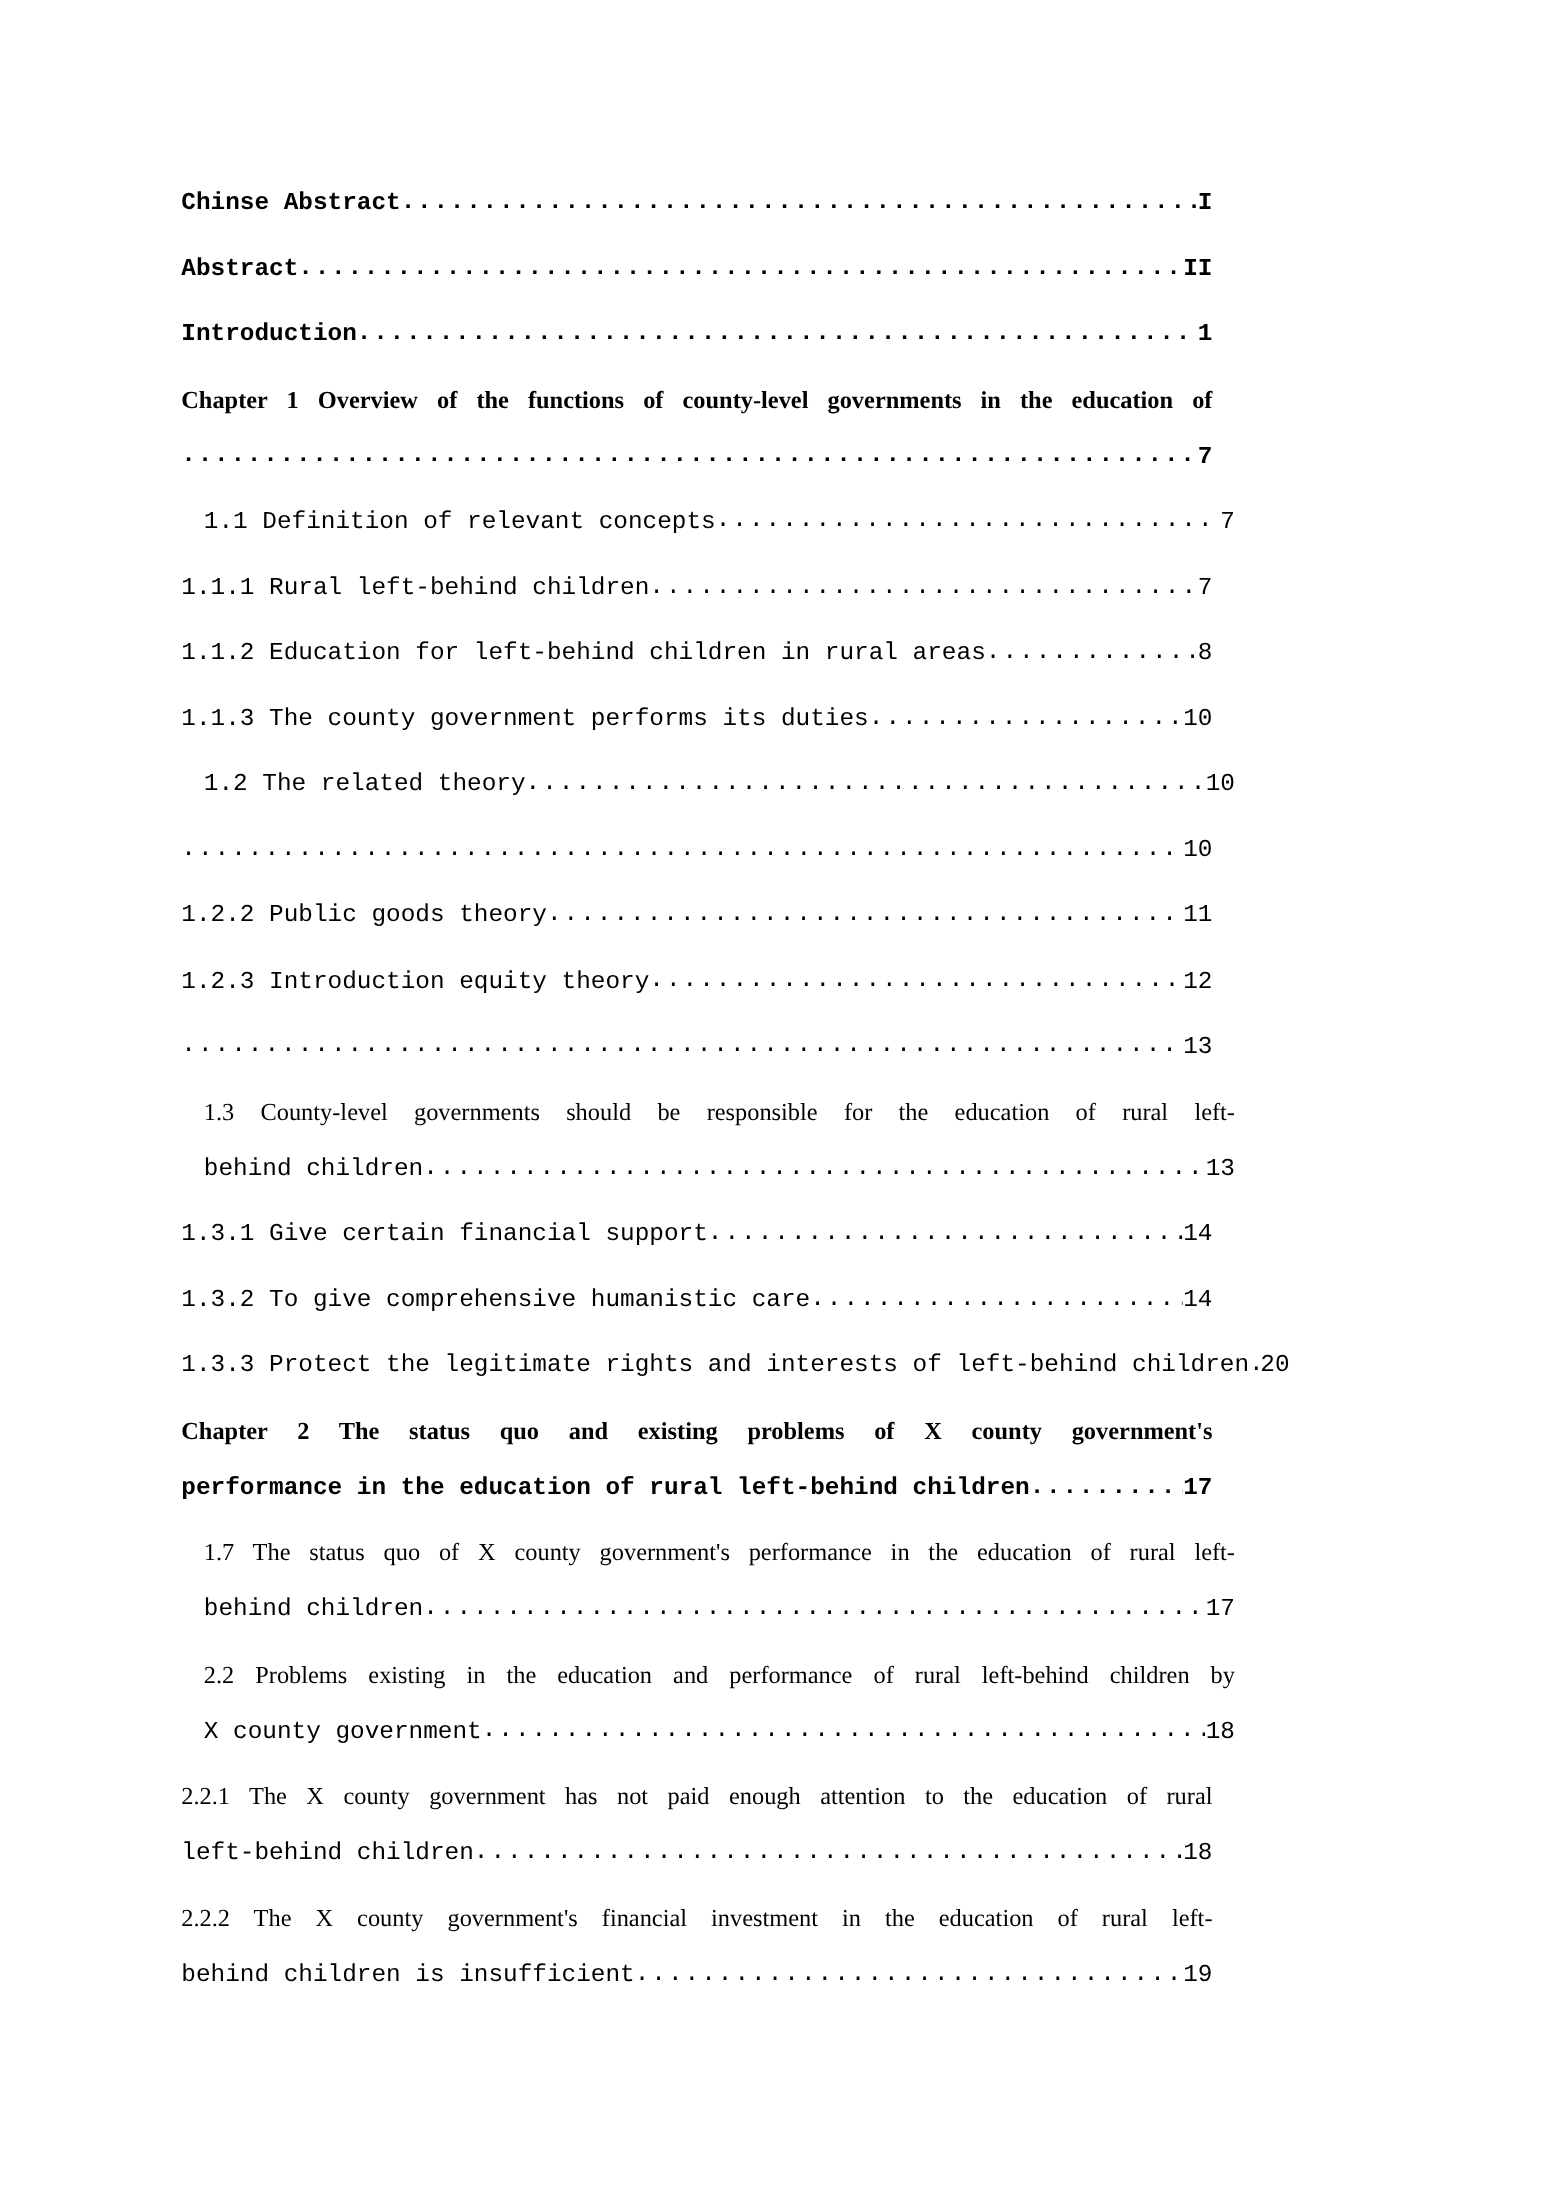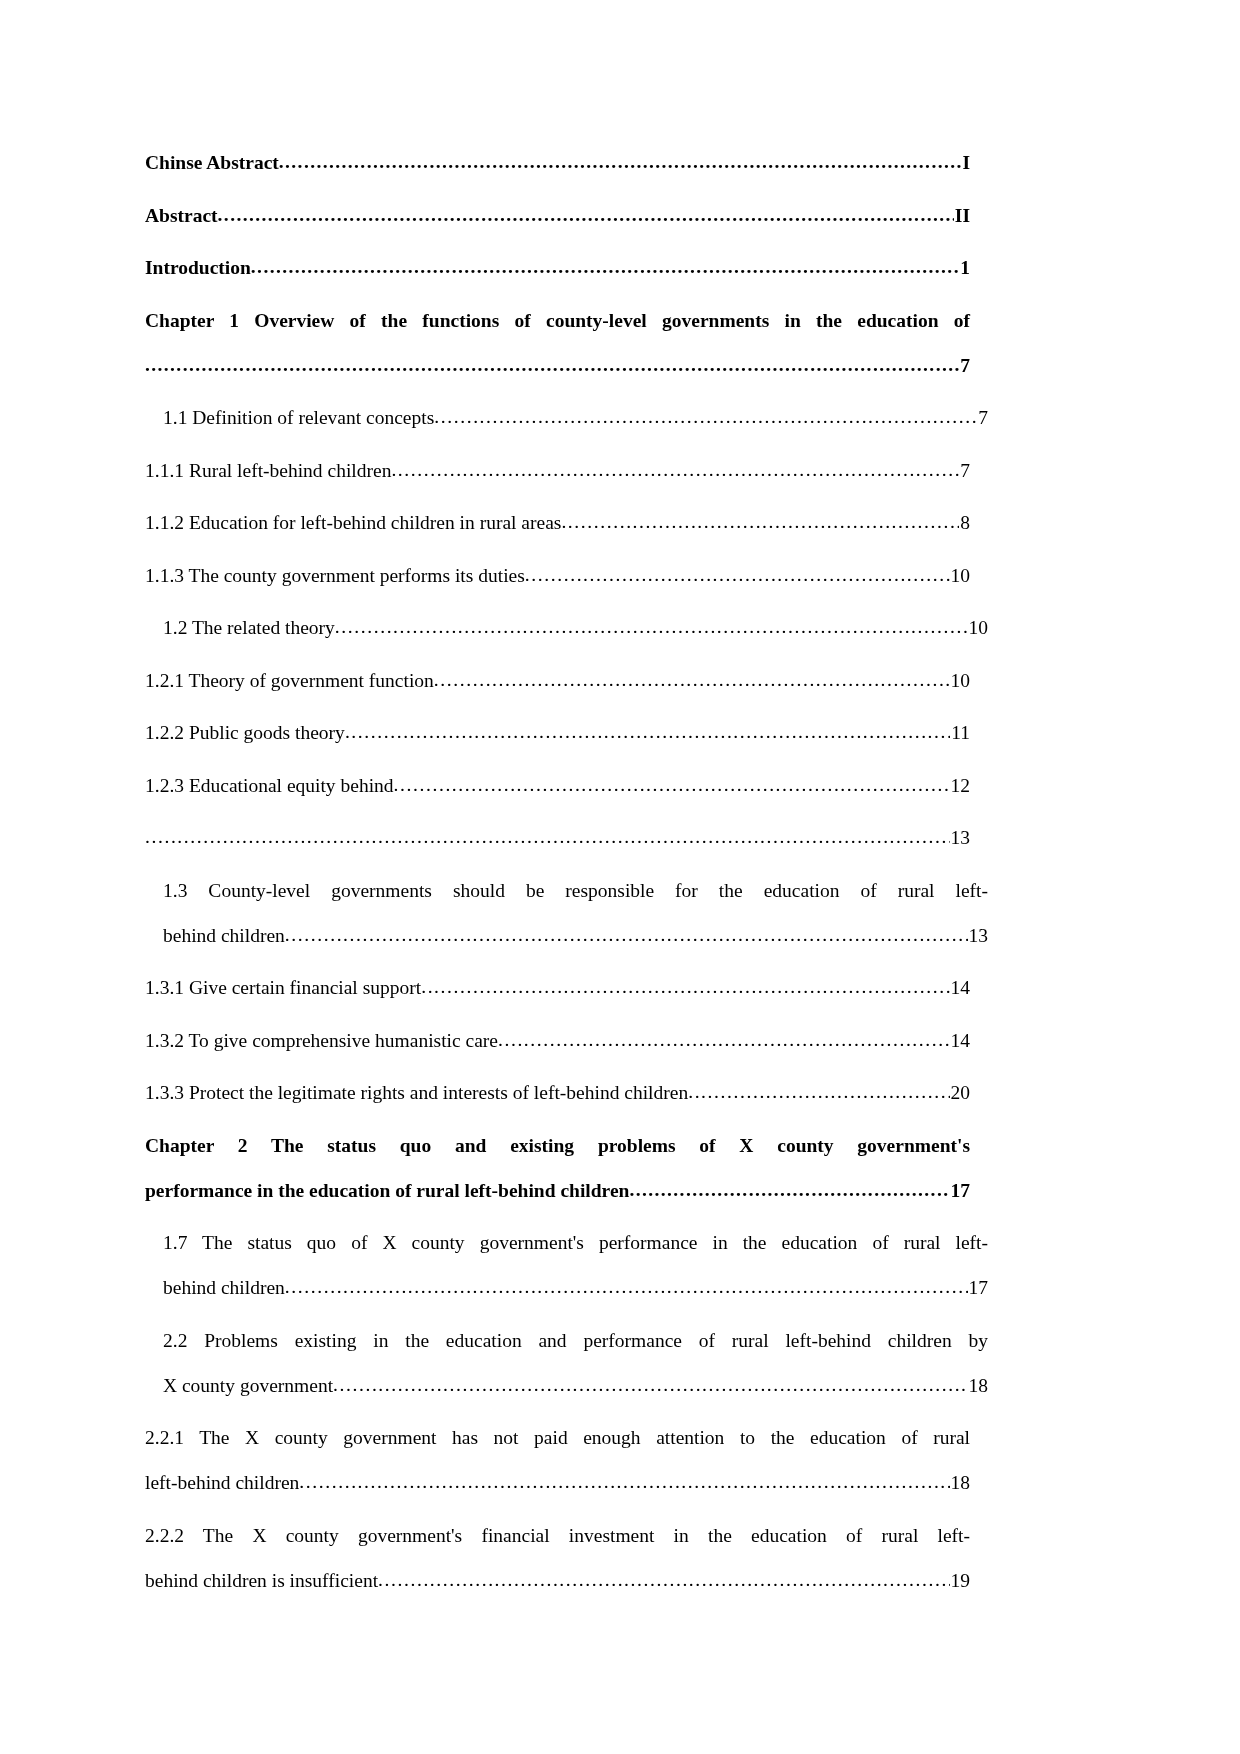--- a/index.html
+++ b/index.html
@@ -35,20 +35,21 @@
     line-height: 45px;
     color: #000;
     text-align: justify;
     text-justify: inter-word;
   }
   
   .entry .line {
     display: flex;
     align-items: center;
     width: 100%;
+    font-family: Liberation Mono, monospace;
   }
   .entry .title {
     white-space: pre;
     flex: 0 0 auto;
   }
   .entry .leader {
     flex: 1 1 auto;
     min-width: 8px;
     overflow: hidden;
     white-space: nowrap;
@@ -151,35 +152,34 @@
       </div>
       <div class="entry lvl1">
         <div class="line">
           <span class="title">1.2 The related theory</span>
           <span class="leader">....................................................................................................................................................................................................................................................................</span>
           <span class="pageno">10</span>
         </div>
       </div>
       <div class="entry lvl2">
         <div class="line">
-          <span class="title">1.2.1 Theory of government function</span>
           <span class="leader">....................................................................................................................................................................................................................................................................</span>
           <span class="pageno">10</span>
         </div>
       </div>
       <div class="entry lvl2">
         <div class="line">
           <span class="title">1.2.2 Public goods theory</span>
           <span class="leader">....................................................................................................................................................................................................................................................................</span>
           <span class="pageno">11</span>
         </div>
       </div>
       <div class="entry lvl2">
         <div class="line">
-          <span class="title">1.2.3 Educational equity behind</span>
+          <span class="title">1.2.3 Introduction equity theory</span>
           <span class="leader">....................................................................................................................................................................................................................................................................</span>
           <span class="pageno">12</span>
         </div>
       </div>
       <div class="entry lvl2">
         <div class="line">
           <span class="leader">....................................................................................................................................................................................................................................................................</span>
           <span class="pageno">13</span>
         </div>
       </div>

